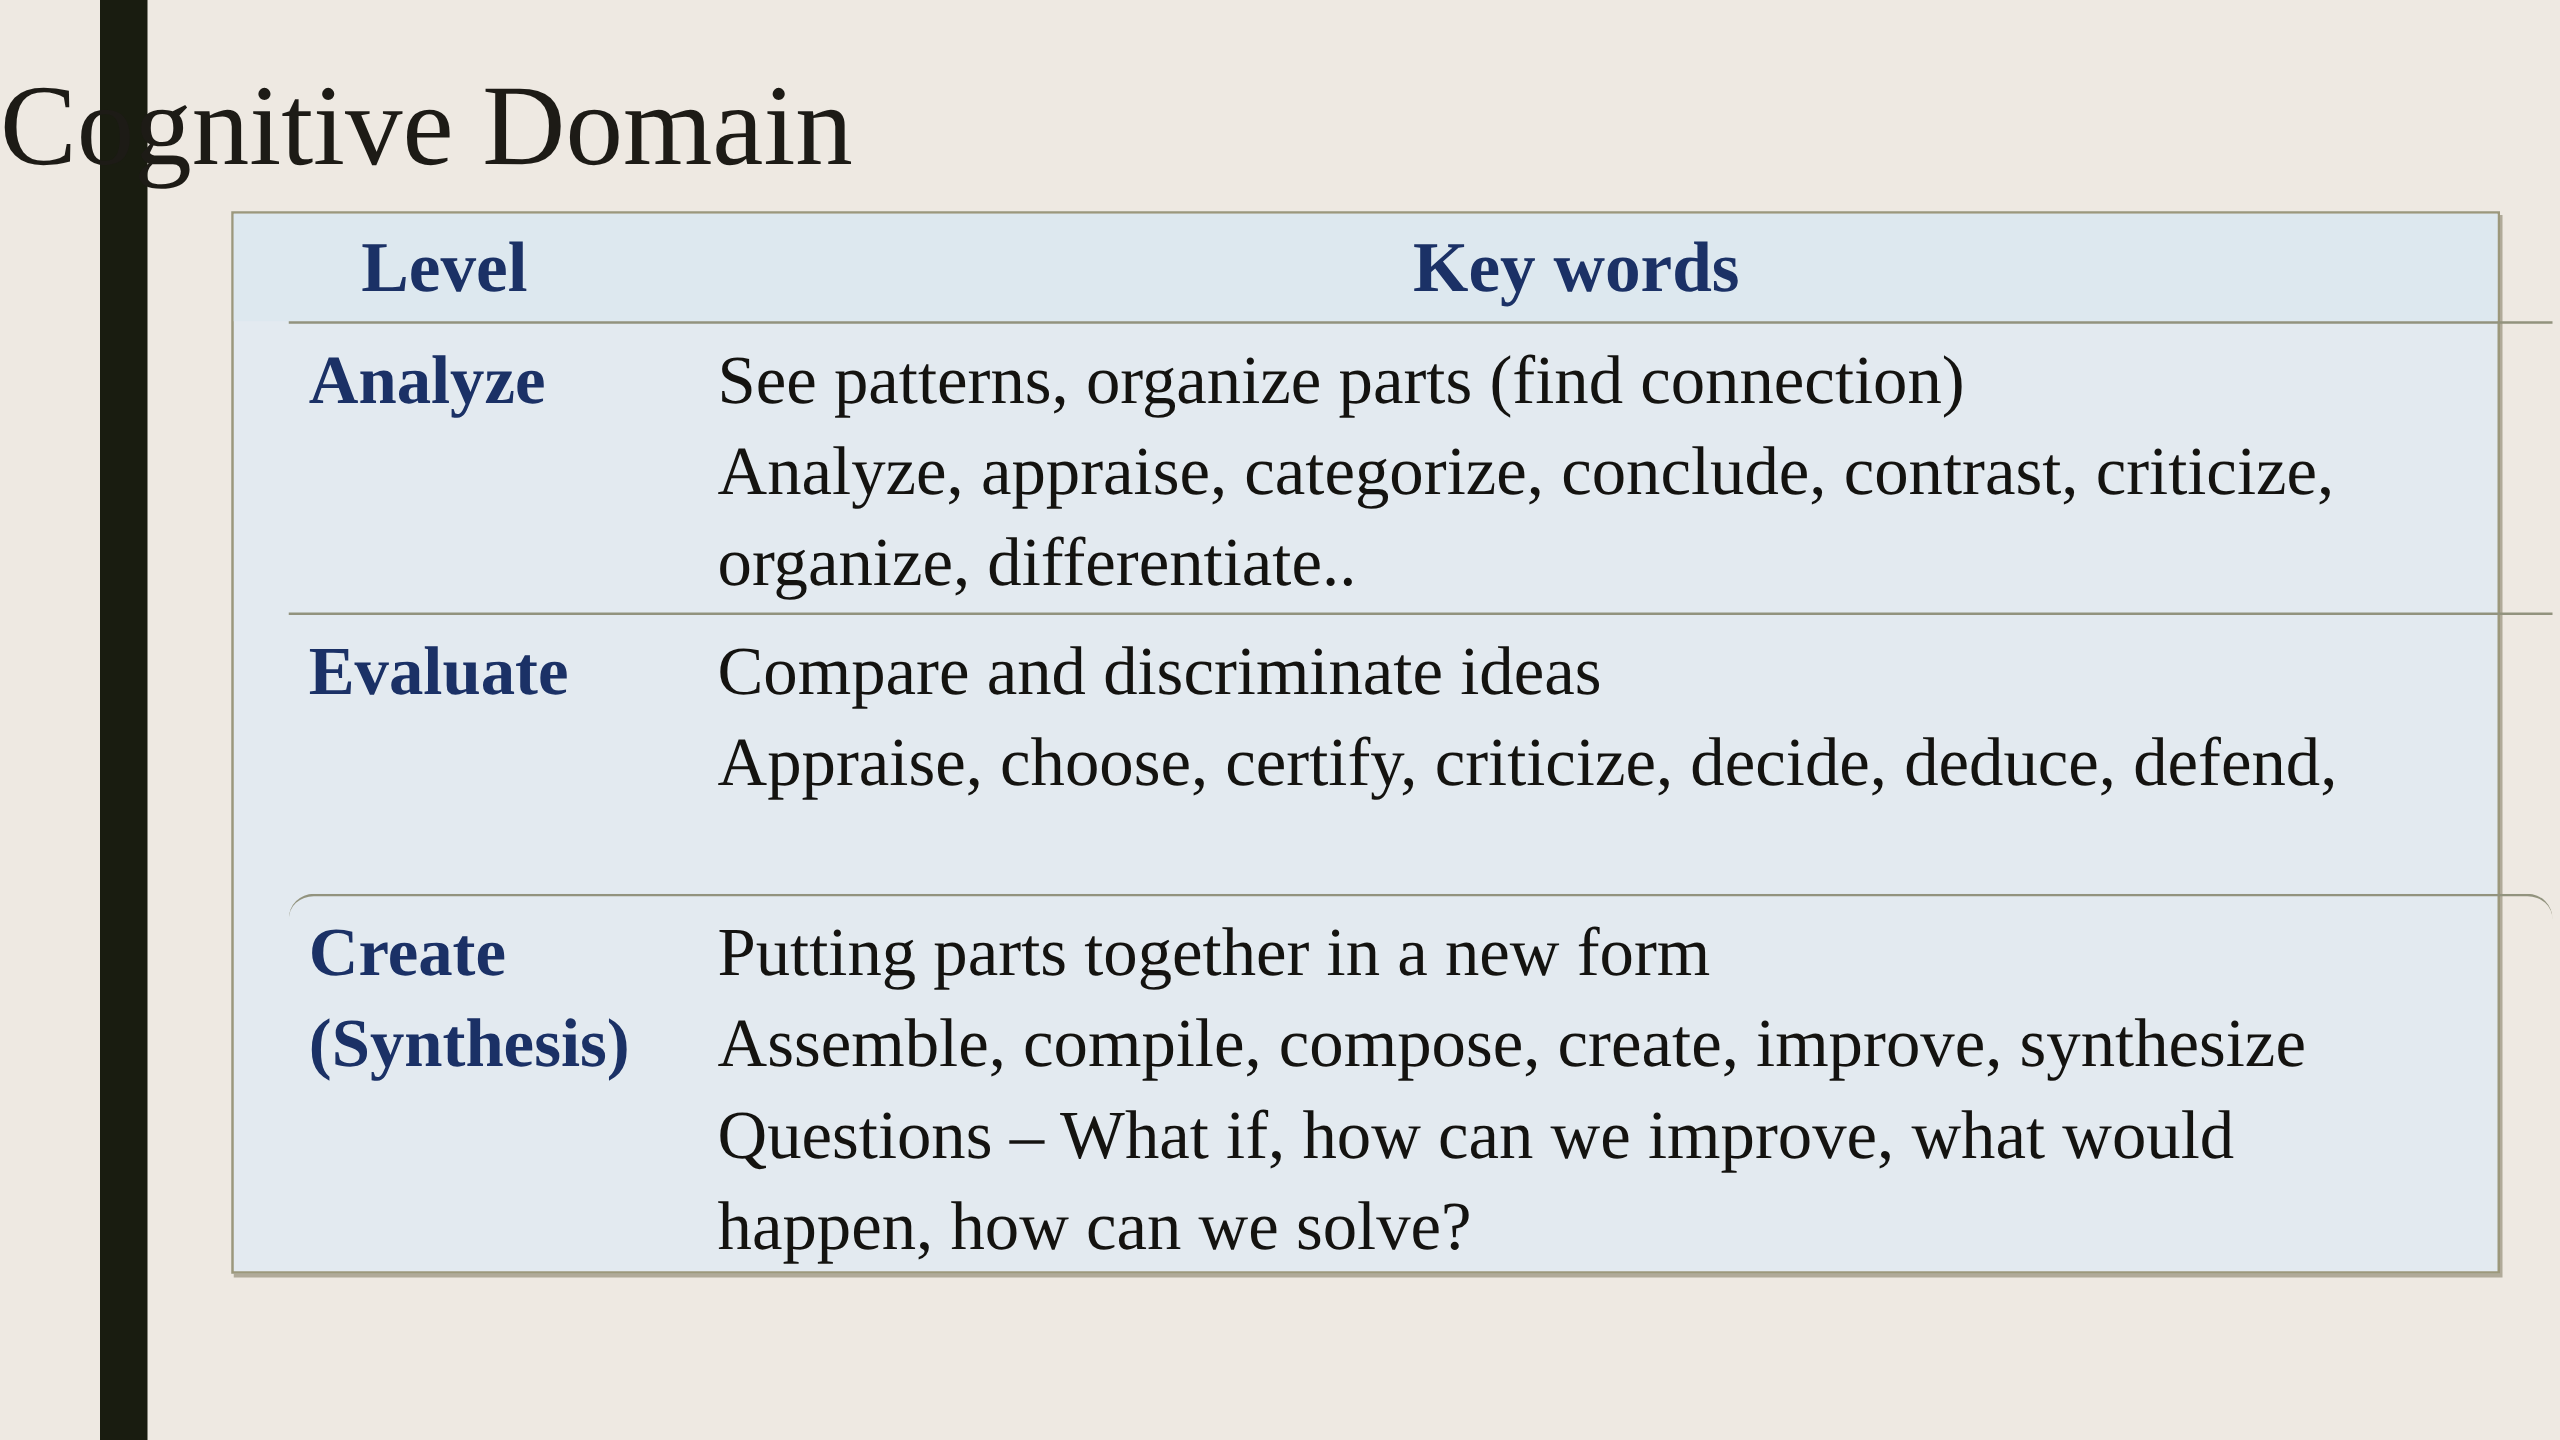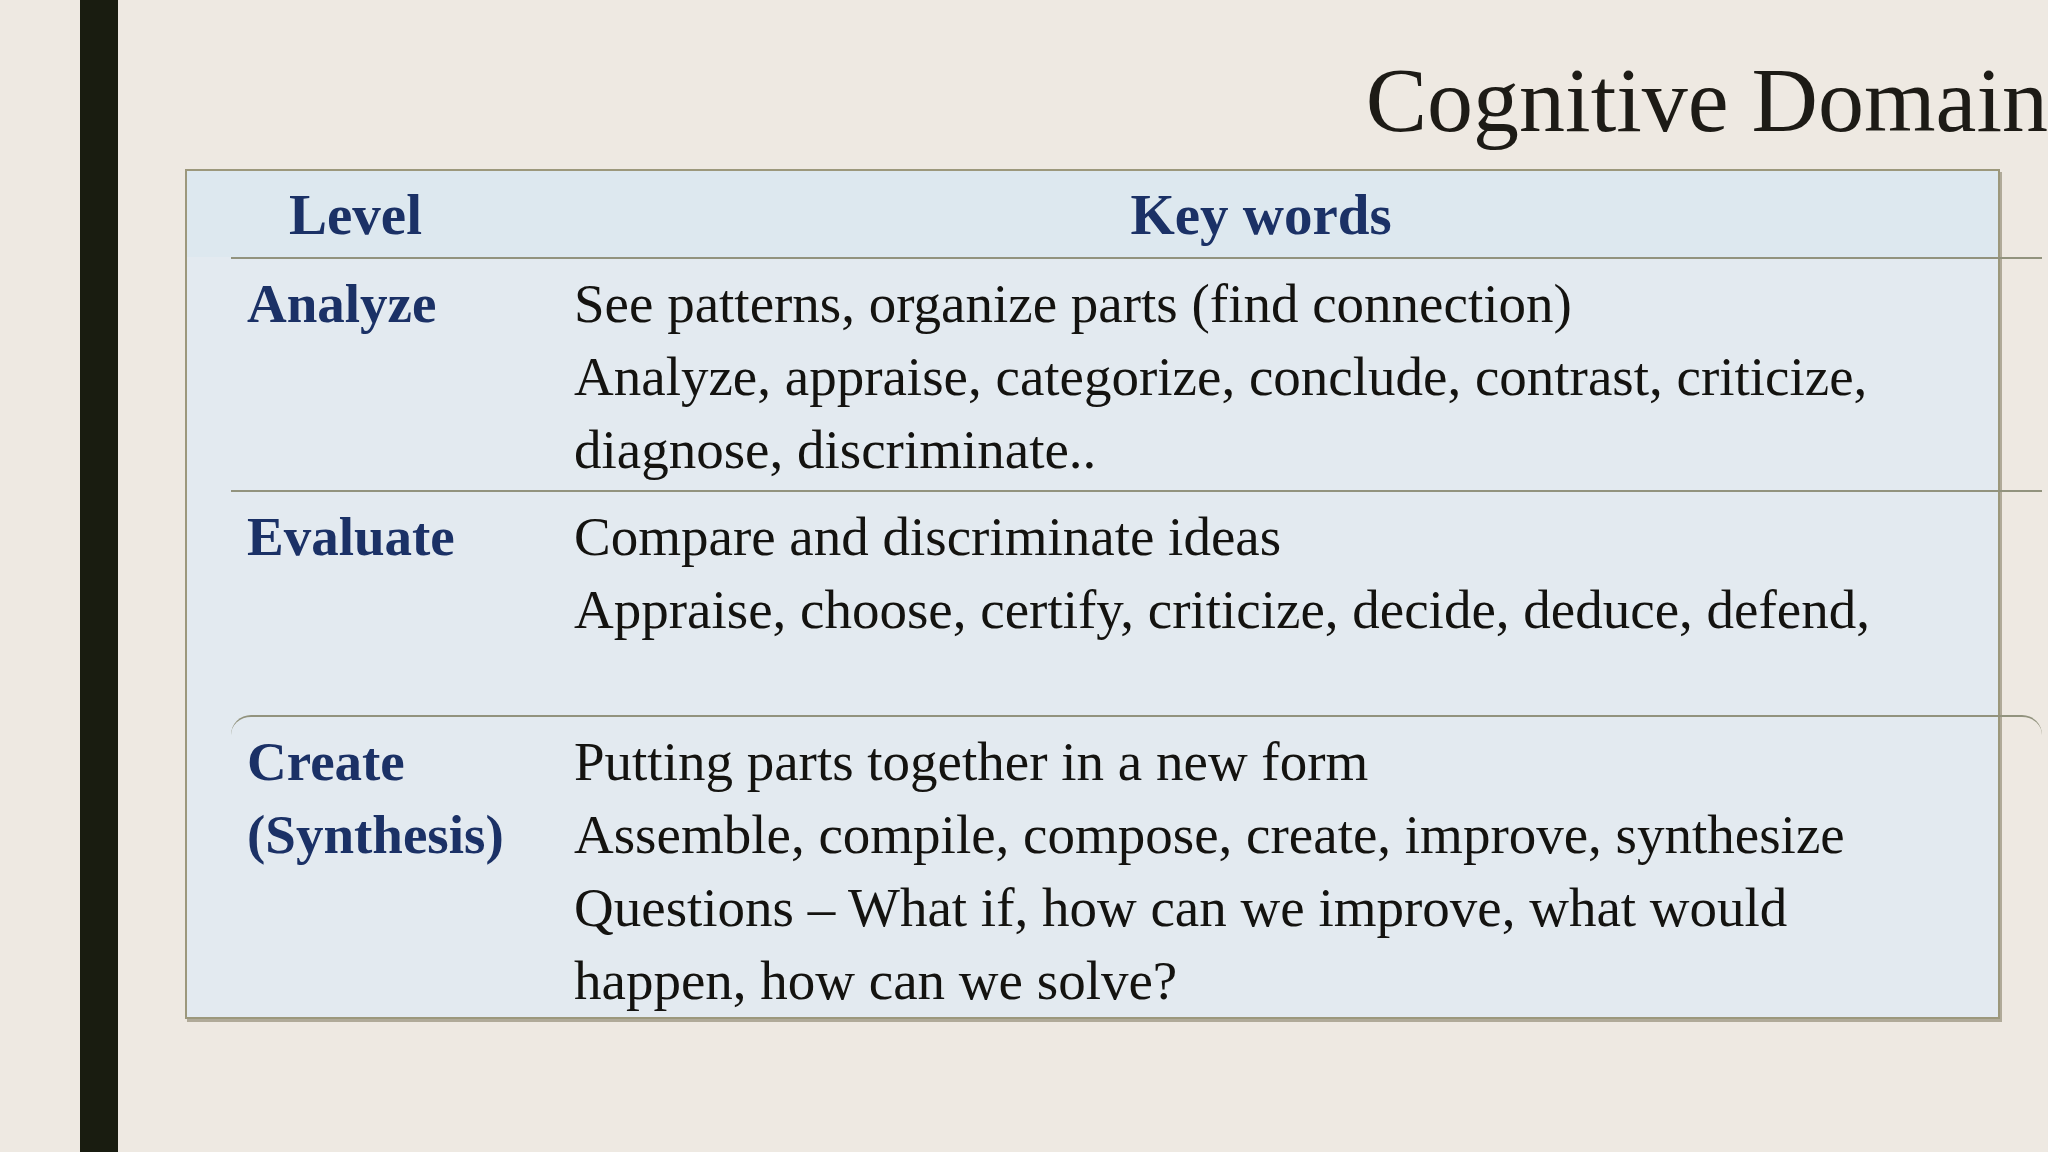--- a/index.html
+++ b/index.html
@@ -20,22 +20,21 @@
     font-family:"Liberation Serif","DejaVu Serif",serif;
     position:relative;
   }
   .slide{position:absolute;inset:0;}
   .accent-bar{
     position:absolute;left:80px;top:0;width:38px;height:1152px;
     background:var(--accent-bar);
   }
   .title{
     position:absolute;top:48px;left:0;width:100%;
-    padding-left:330px;
-    text-align:right;
+    text-align:left;
     font-size:92px;font-weight:400;line-height:1.15;
     color:var(--title-text);
     letter-spacing:0px;
   }
   .bloom-table{
     position:absolute;left:185px;top:169px;width:1815px;height:850px;
     background:var(--table-bg);
     border:2px solid var(--border-outer);
     box-shadow:2px 3px 0 rgba(125,118,92,0.55);
     display:flex;flex-direction:column;
@@ -78,21 +77,21 @@
       <div class="cell words">Key words</div>
     </div>
 
     <div class="trow r1">
       <div class="cell level">
         <div>Analyze</div>
       </div>
       <div class="cell words">
         <div>See patterns, organize parts (find connection)</div>
         <div>Analyze, appraise, categorize, conclude, contrast, criticize,</div>
-        <div>diagnose, discriminate..</div>
+        <div>organize, differentiate..</div>
       </div>
     </div>
 
     <div class="trow r2">
       <div class="cell level">
         <div>Evaluate</div>
       </div>
       <div class="cell words">
         <div>Compare and discriminate ideas</div>
         <div>Appraise, choose, certify, criticize, decide, deduce, defend,</div>

